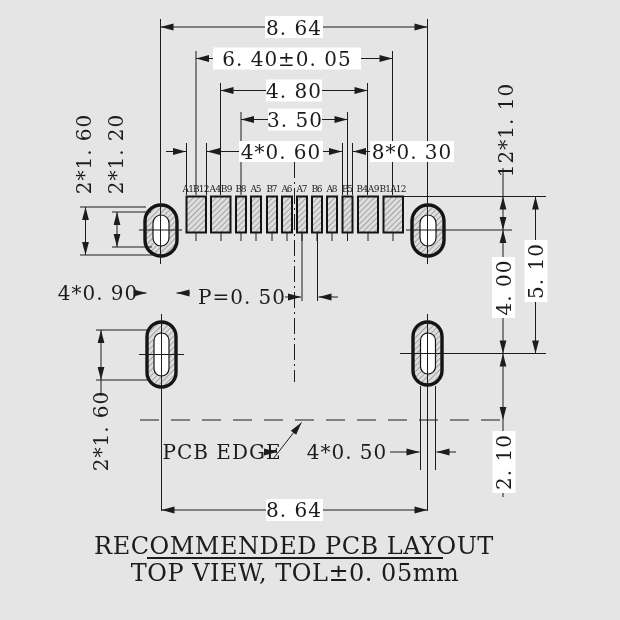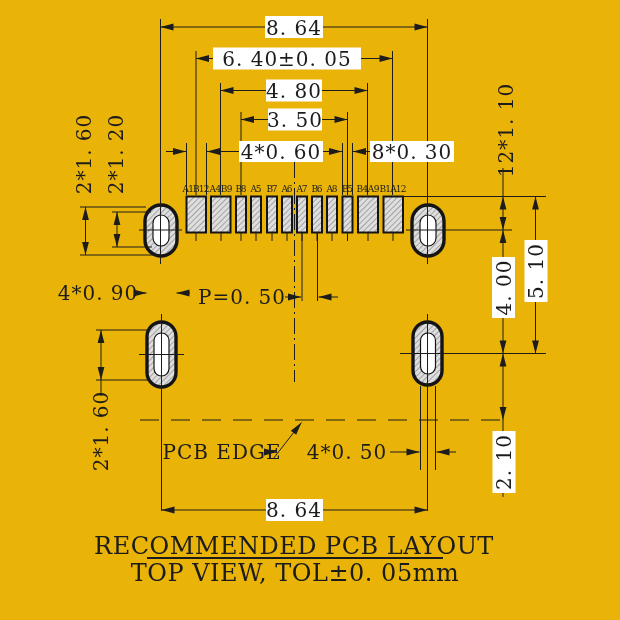--- a/index.html
+++ b/index.html
@@ -1,16 +1,16 @@
 <!DOCTYPE html>
 <html><head>
 <meta charset="utf-8">
 <style>
   html,body{margin:0;padding:0;background:#ffffff;}
-  .stage{position:relative;width:620px;height:620px;background:#eab308;overflow:hidden;}
+  .stage{position:relative;width:620px;height:620px;background:#e5e5e5;overflow:hidden;}
   svg text{font-family:"DejaVu Serif","Liberation Serif",serif;fill:#1c1c1c;}
   .dim-label{font-size:20px;letter-spacing:1px;}
   .pin-label{font-size:9px;letter-spacing:0;}
   .title-label{font-size:24px;letter-spacing:0.5px;}
   .thin{stroke:#1c1c1c;stroke-width:1;fill:none;}
   .dim{stroke:#1c1c1c;stroke-width:1;fill:none;}
   .pad{fill:url(#hatch);stroke:#141414;stroke-width:2;}
   .oval-outer{fill:url(#hatch);stroke:#141414;stroke-width:3.4;}
   .oval-hole{fill:#ffffff;stroke:#141414;stroke-width:1.2;}
   .mask{fill:#ffffff;stroke:none;}

